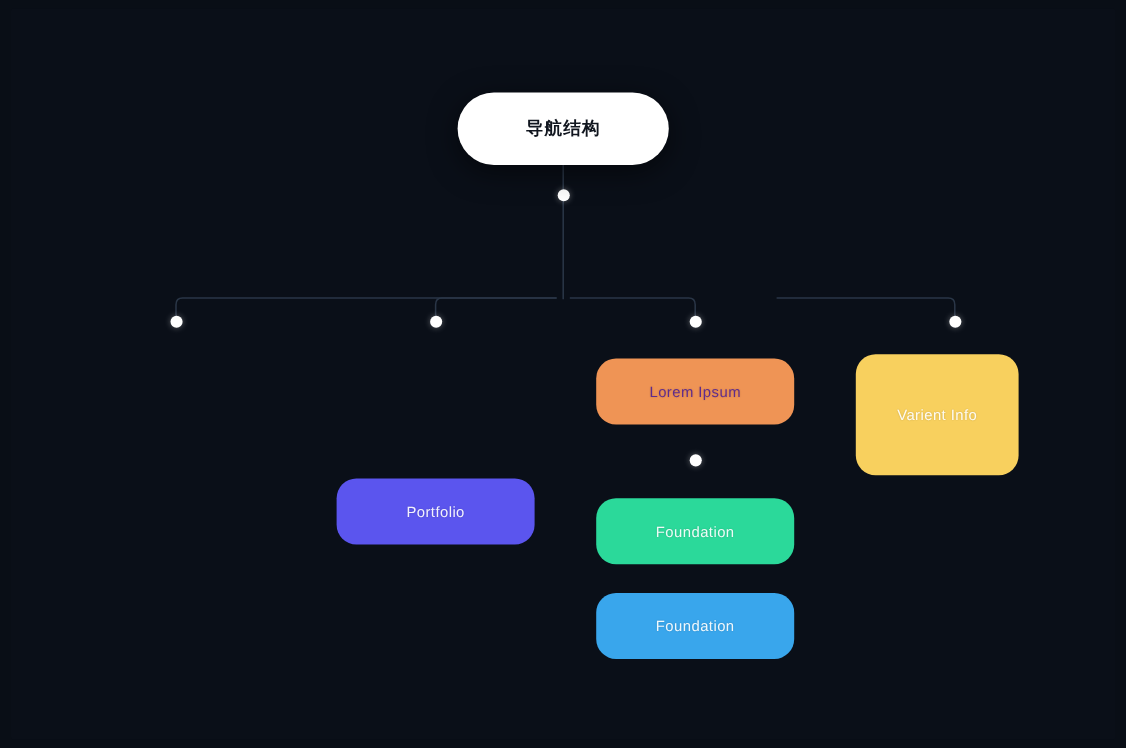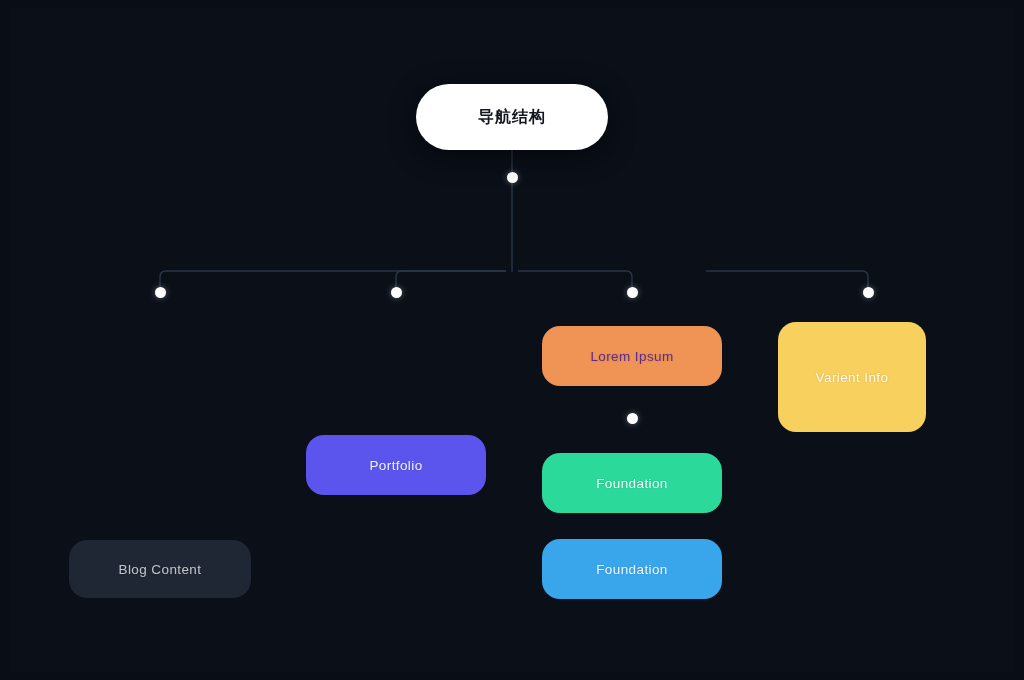--- a/index.html
+++ b/index.html
@@ -124,23 +124,20 @@
   <div class="dot" style="left:160px; top:292px;"></div>
   <div class="dot" style="left:396px; top:292px;"></div>
   <div class="dot" style="left:632px; top:292px;"></div>
   <div class="dot" style="left:868px; top:292px;"></div>
   <div class="dot" style="left:632px; top:418px;"></div>
 
   <div class="root-node" style="left:416px; top:84px; width:192px; height:66px;">
     <span class="label">导航结构</span>
   </div>
 
-  <div class="node muted" style="left:69px; top:540px; width:182px; height:58px; background:#1e2733;">
-    <span class="label">Blog Content</span>
-  </div>
 
   <div class="node" style="left:306px; top:435px; width:180px; height:60px; background:#5b55ee;">
     <span class="label">Portfolio</span>
   </div>
 
   <div class="node dark-text" style="left:542px; top:326px; width:180px; height:60px; background:#ef9455;">
     <span class="label">Lorem Ipsum</span>
   </div>
   <div class="node" style="left:542px; top:453px; width:180px; height:60px; background:#2bd99a;">
     <span class="label">Foundation</span>

